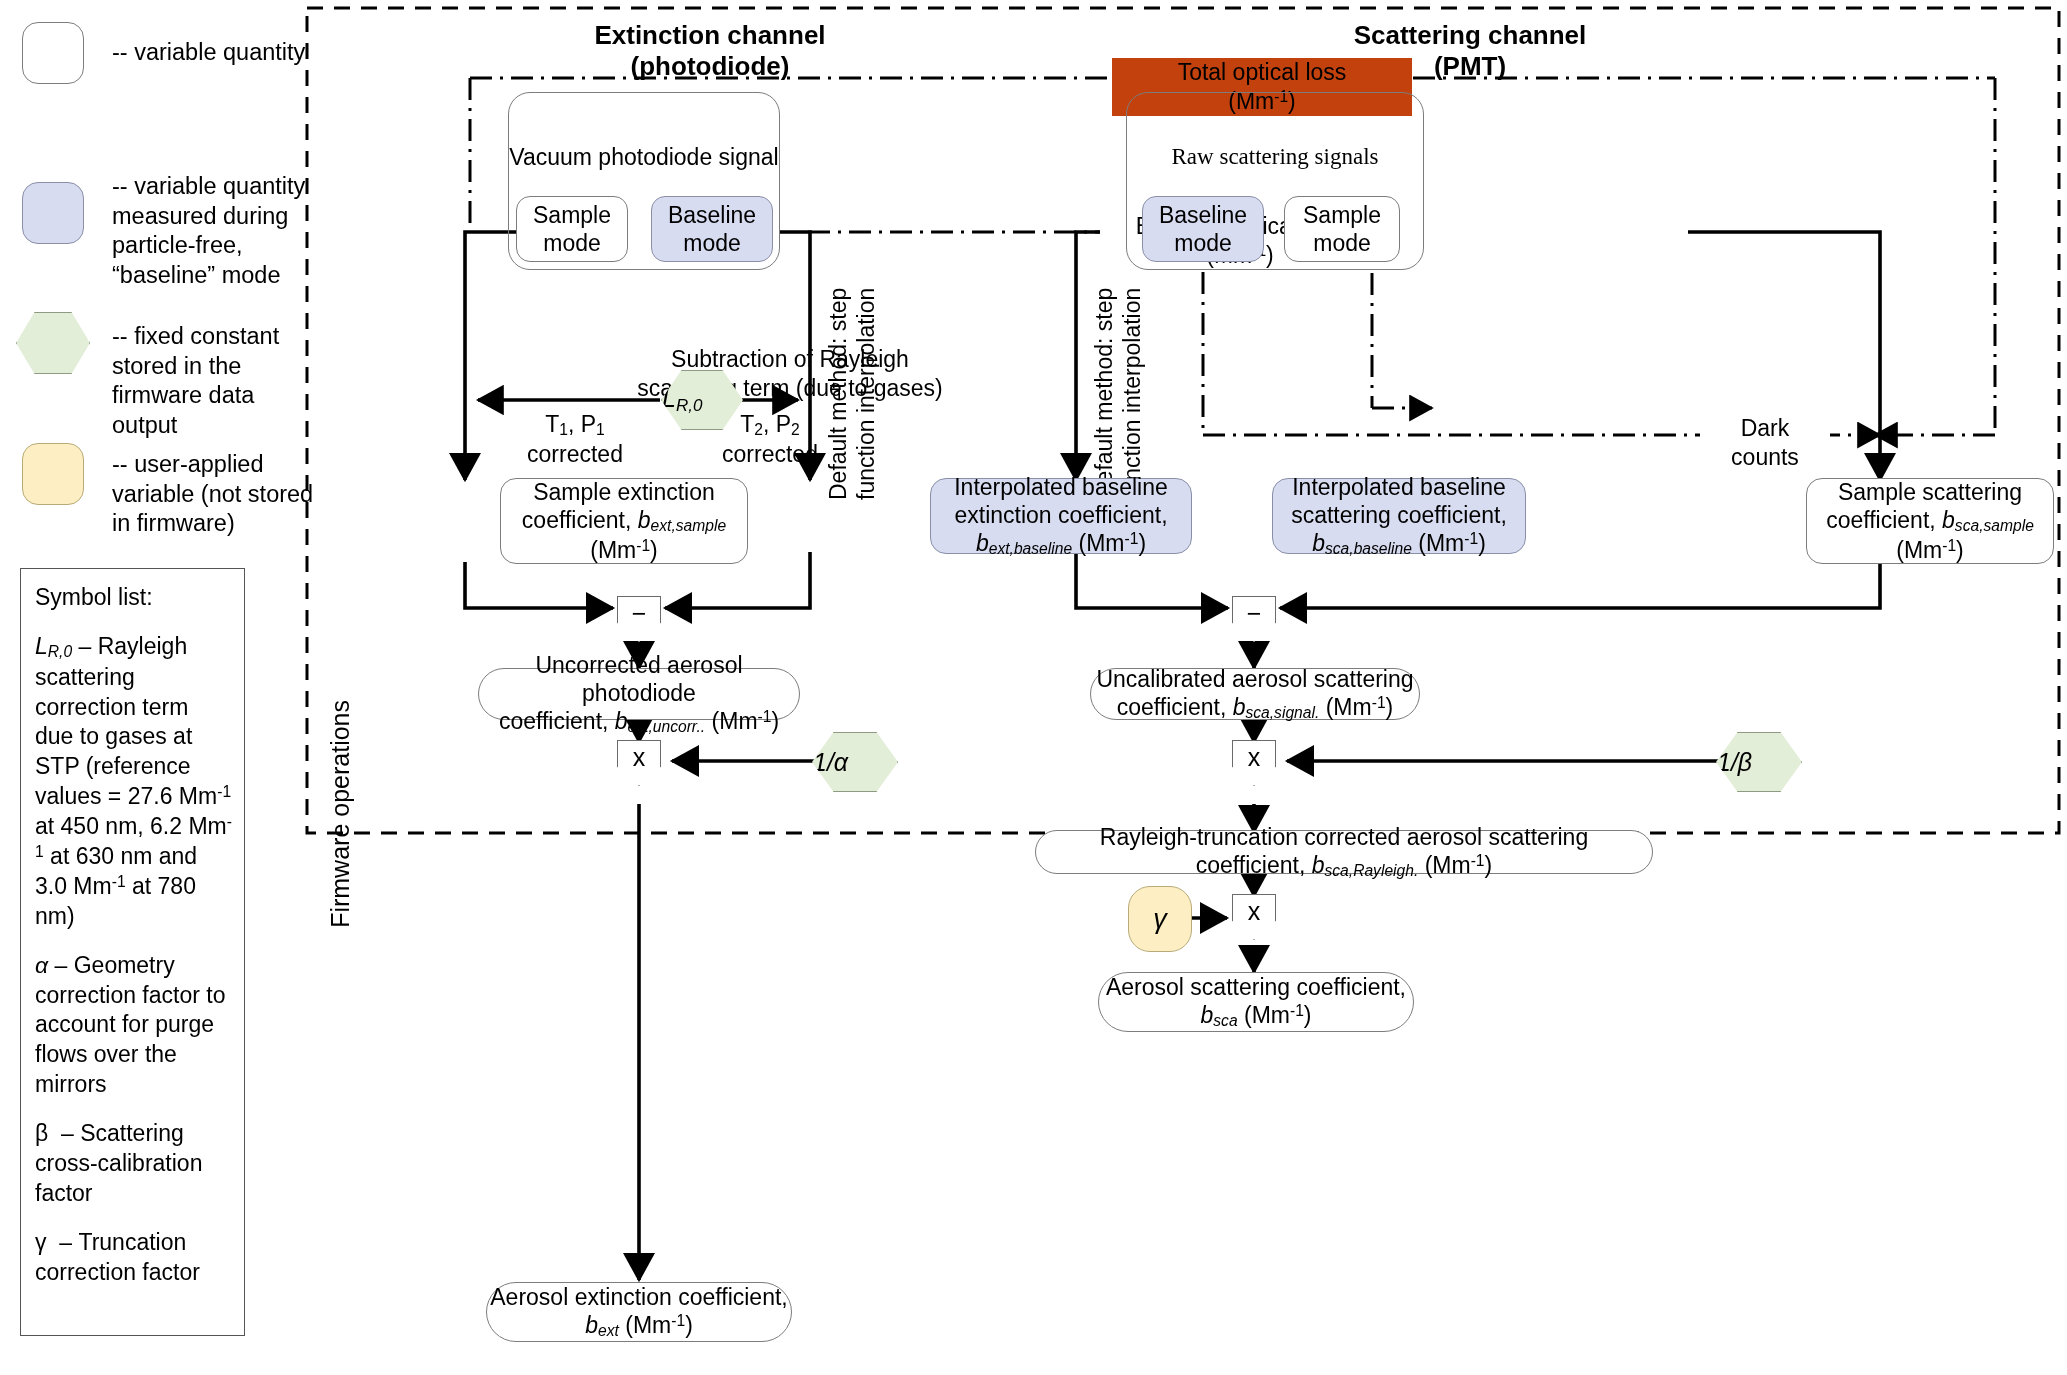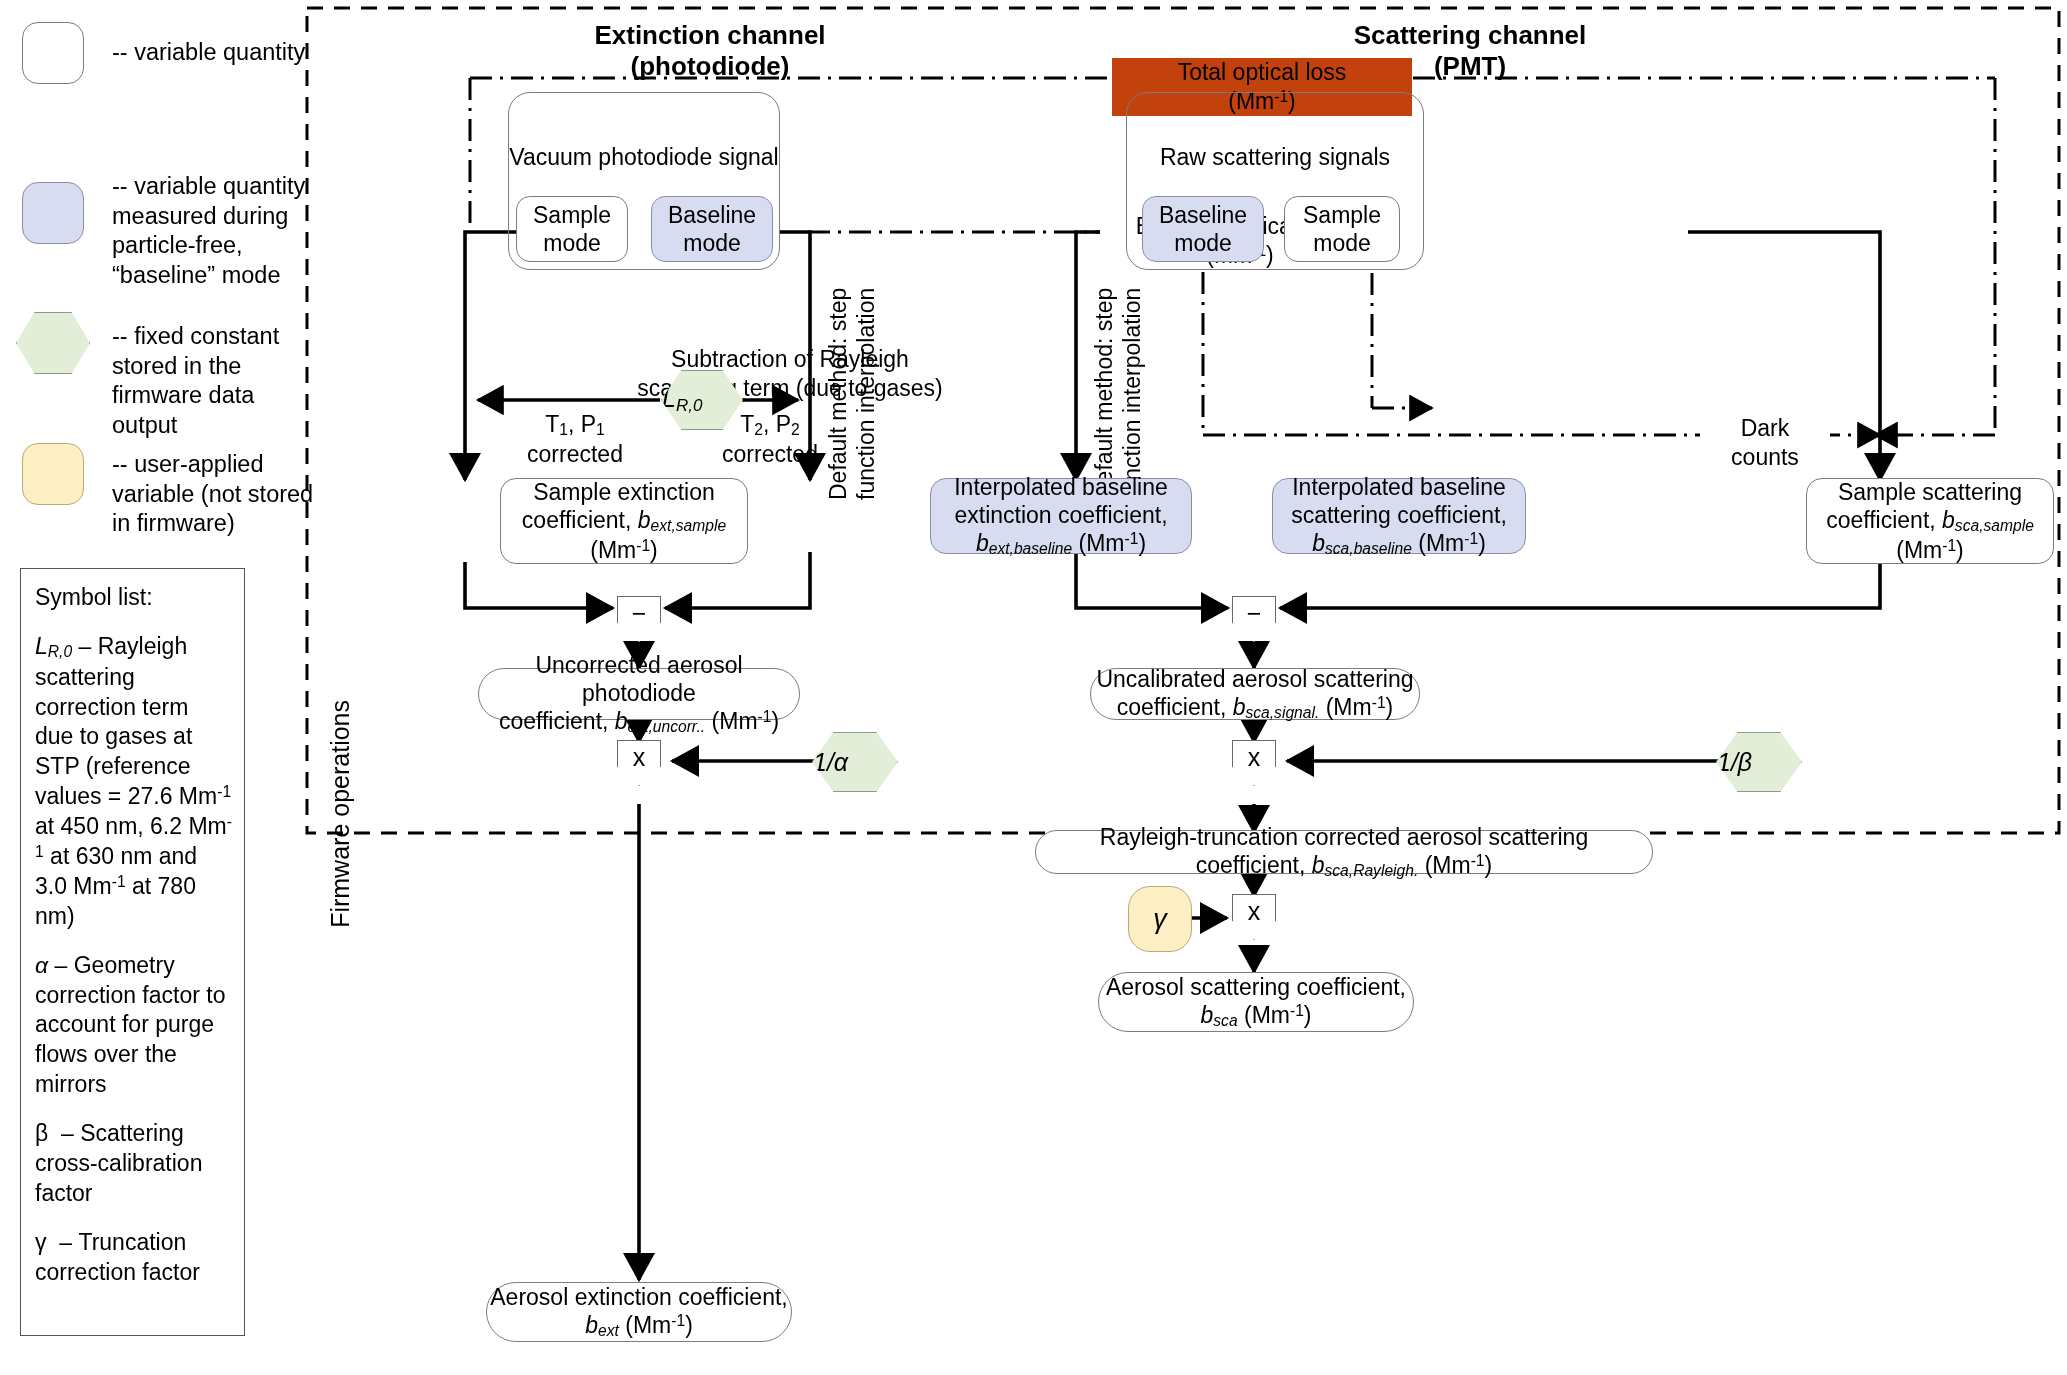--- a/index.html
+++ b/index.html
@@ -208,21 +208,21 @@
 </div>
 
 <div class="vlbl" style="left:824px; top:290px; height:210px;">Default method: step
 function interpolation</div>
 <div class="vlbl" style="left:1090px; top:290px; height:210px;">Default method: step
 function interpolation</div>
 
 <div class="node r22" style="left:508px; top:92px; width:272px; height:178px; align-items:flex-start; padding-top:50px; background:transparent;">
   <span>Vacuum photodiode signal</span>
 </div>
-<div class="node r22" style="left:1126px; top:92px; width:298px; height:178px; align-items:flex-start; padding-top:50px; background:transparent;">
+<div class="node r22" style="left:1126px; top:92px; width:298px; height:178px; align-items:flex-start; padding-top:50px; background:transparent;font-family:Liberation Serif, serif;">
   <span>Raw scattering signals</span>
 </div>
 
 <div class="node r10" style="left:516px; top:196px; width:112px; height:66px;">
   <span>
     <span>Sample</span><br><span>mode</span>
   </span>
 </div>
 <div class="node r10 blue" style="left:651px; top:196px; width:122px; height:66px;">
   <span>

